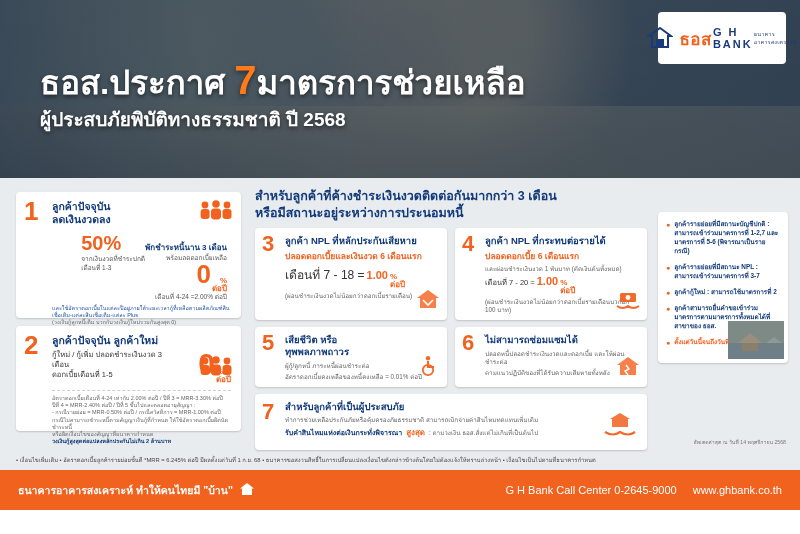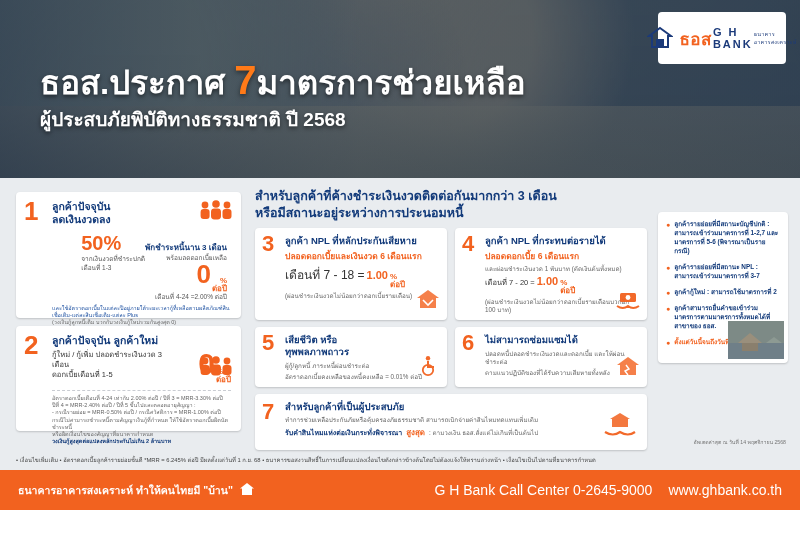--- a/index.html
+++ b/index.html
@@ -176,21 +176,21 @@
   }
 
   
   .footer {
     position: absolute; left: 0; top: 470px; width: 800px; height: 40px;
     background: #f2621f; color: #ffffff;
     display: flex; align-items: center; justify-content: space-between;
     padding: 0 18px;
   }
   .footer-left { font-size: 10.5px; font-weight: bold; display: flex; align-items: center; gap: 6px; }
-  .footer-right { font-size: 14px; display: flex; align-items: center; gap: 16px; }
+  .footer-right { font-size: 11px; display: flex; align-items: center; gap: 16px; }
   .house-ico { display: inline-block; }
   .bottom-white { position: absolute; left: 0; top: 510px; width: 800px; height: 24px; background: #fff; }
 </style>
 </head>
 <body>
 
 <div class="poster">
 
   <div class="hero">
     <div class="hero-photo-blur"></div>

